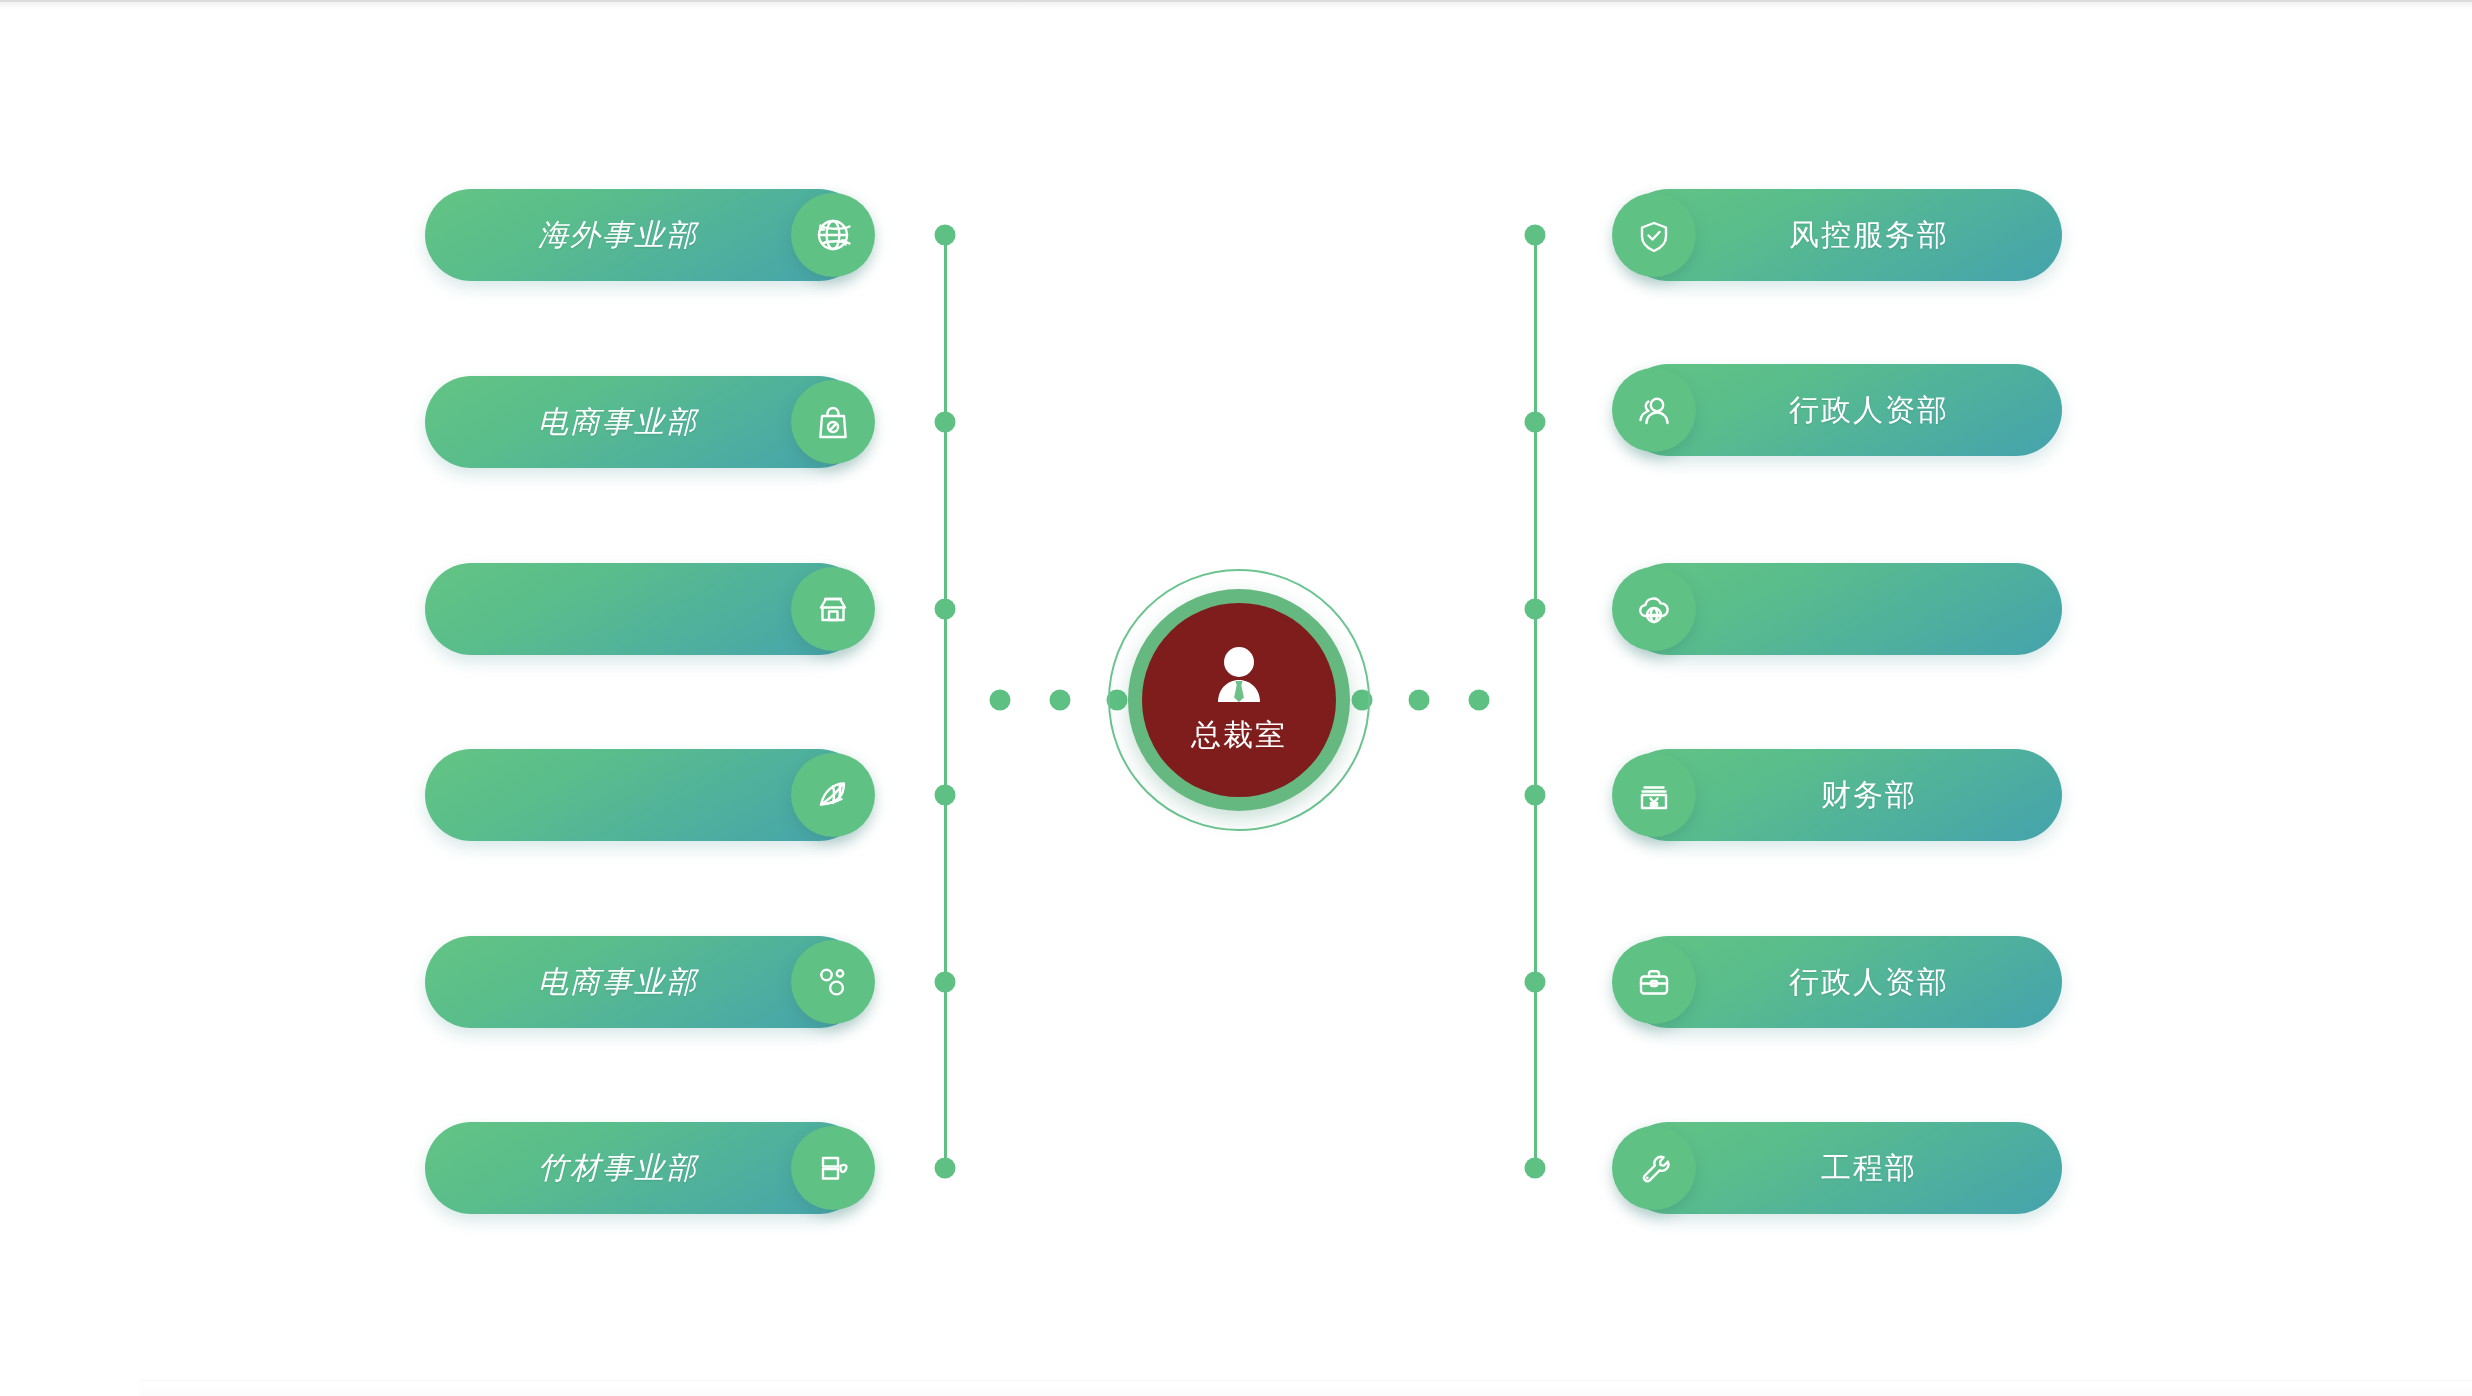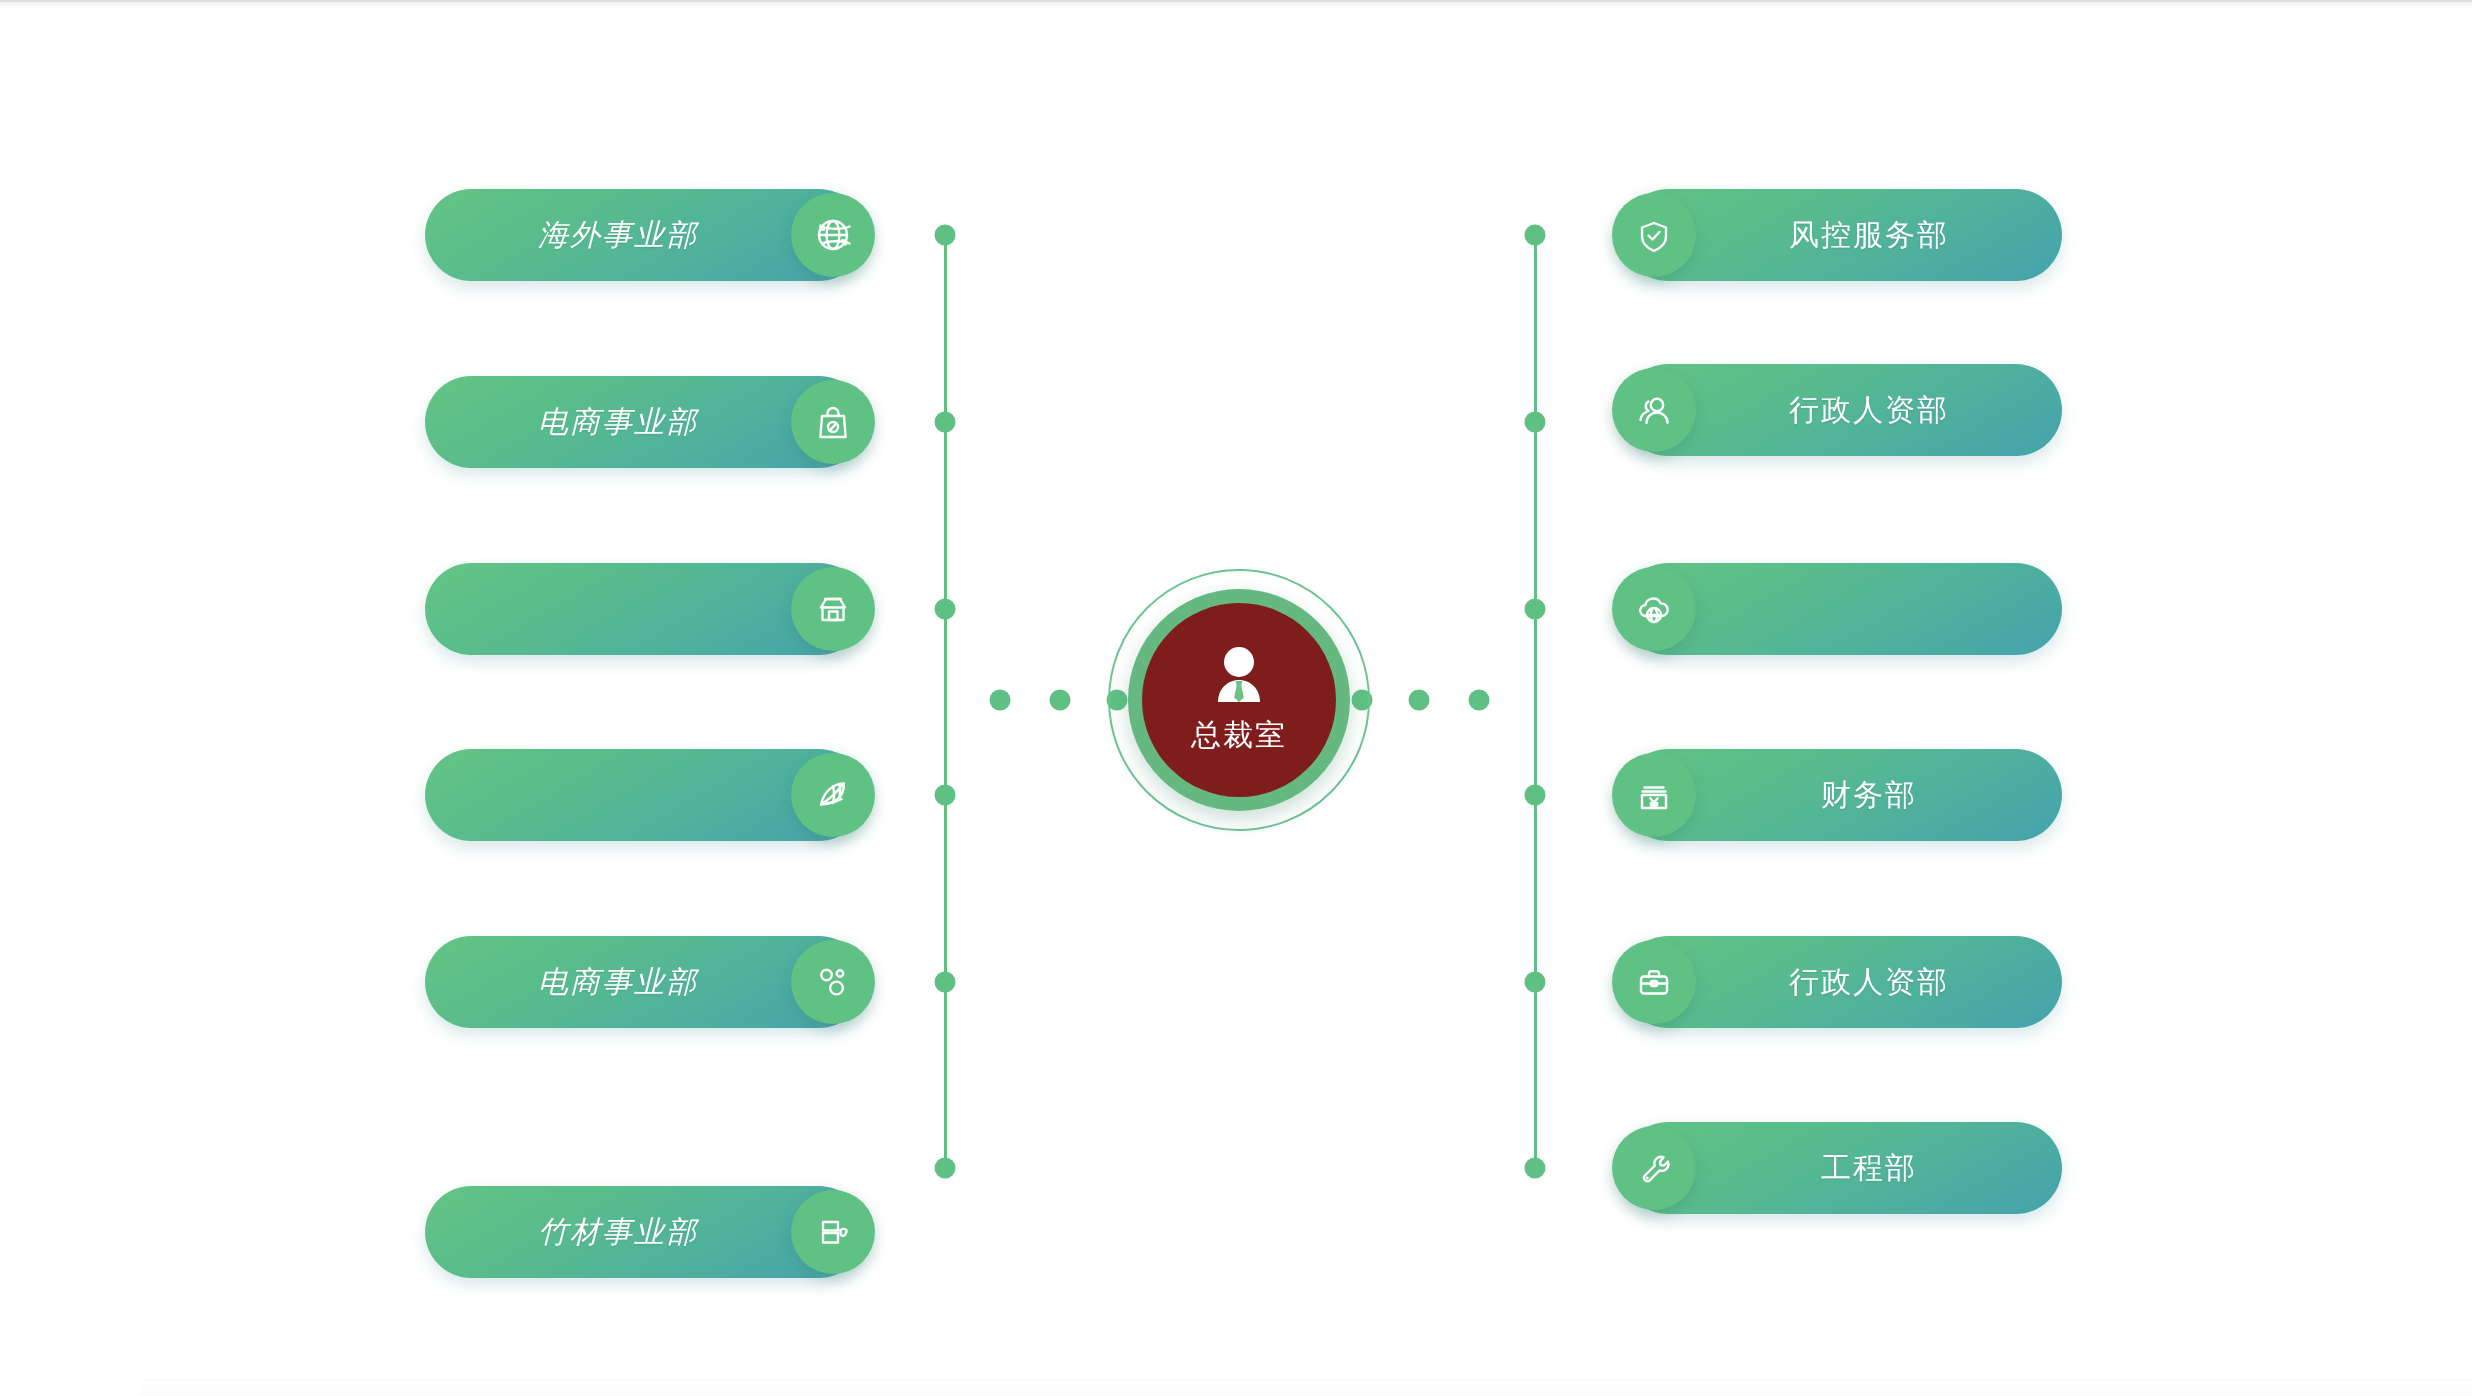--- a/index.html
+++ b/index.html
@@ -238,21 +238,21 @@
         <div class="pill pill-left" style="top: 936px; left: 425px;">
           <span class="badge">
             <svg width="46" height="46" viewBox="0 0 46 46">
      <circle cx="16.5" cy="16" r="5.2" stroke="#ffffff" stroke-width="2.4" fill="none" stroke-linecap="round" stroke-linejoin="round"></circle>
      <circle cx="30" cy="14.5" r="3.2" stroke="#ffffff" stroke-width="2.4" fill="none" stroke-linecap="round" stroke-linejoin="round"></circle>
      <circle cx="26.5" cy="29" r="6.4" stroke="#ffffff" stroke-width="2.4" fill="none" stroke-linecap="round" stroke-linejoin="round"></circle>
             </svg>
           </span>
           <span class="label">电商事业部</span>
         </div>
-        <div class="pill pill-left" style="top: 1186px; left: 425px; align-items: center;">
+        <div class="pill pill-left" style="top: 1122px; left: 425px; align-items: center;">
           <span class="badge">
             <svg width="46" height="46" viewBox="0 0 46 46">
      <rect x="13" y="13" width="15" height="8.5" stroke="#ffffff" stroke-width="2.4" fill="none" stroke-linecap="round" stroke-linejoin="round"></rect>
      <rect x="13" y="24" width="15" height="9.5" stroke="#ffffff" stroke-width="2.4" fill="none" stroke-linecap="round" stroke-linejoin="round"></rect>
      <path d="M30.5 21c4.5-2.5 7.5-.5 5 4-2 3.5-5.5 2.5-5-4z" stroke="#ffffff" stroke-width="2.4" fill="none" stroke-linecap="round" stroke-linejoin="round"></path>
             </svg>
           </span>
           <span class="label">竹材事业部</span>
         </div>
       </div>

